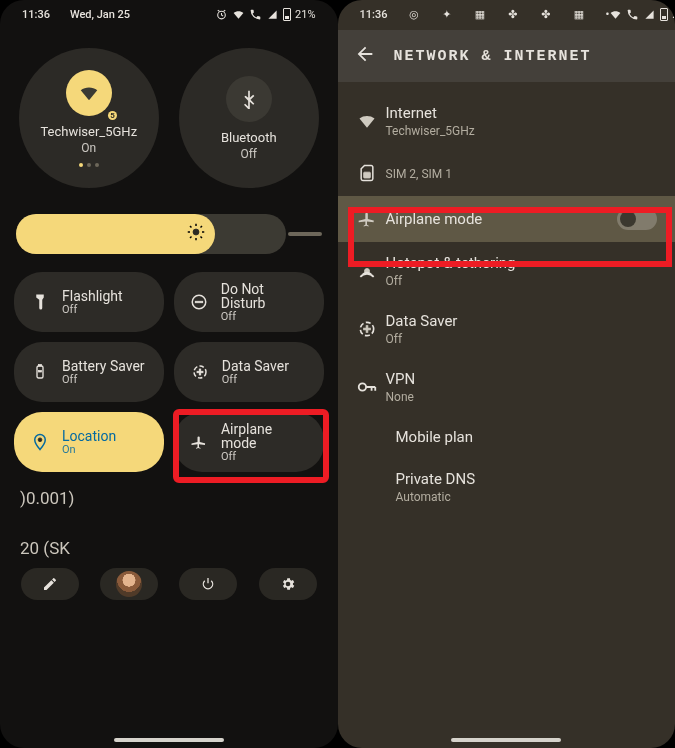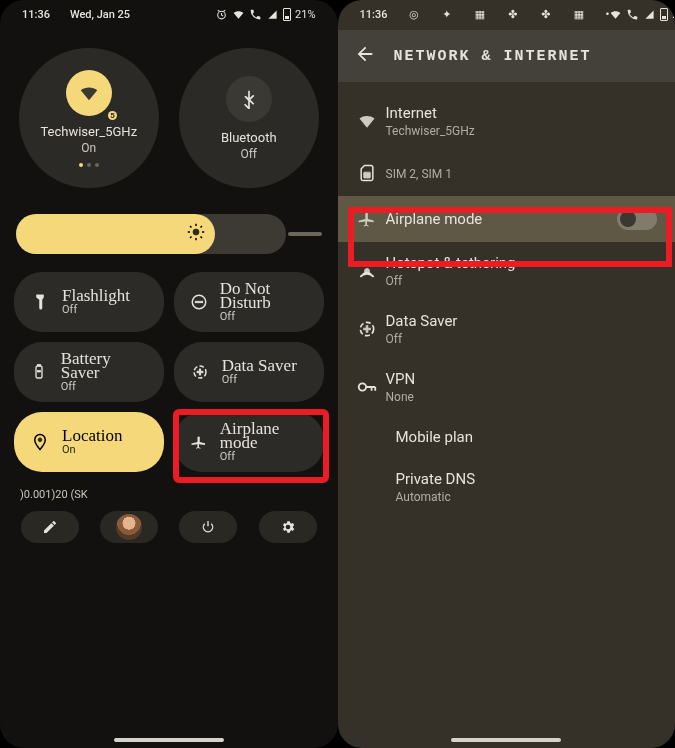--- a/index.html
+++ b/index.html
@@ -34,30 +34,30 @@
   .bright { flex: 1; height: 40px; border-radius: 20px; position: relative; background: #3c3a33; }
   .bright .fill { position: absolute; left: 0; top: 0; bottom: 0; width: 74%; background: #f5d87a; border-radius: 20px; }
   .bright .sun { position: absolute; right: 10px; top: 50%; transform: translateY(-50%); }
   .bright .fill .sun svg { fill: #2b2a23; }
   .bright-track { flex: 0 0 34px; height: 4px; background: #6d675a; border-radius: 2px; margin-left: 2px; }
 
   
   .tiles { padding: 0 14px; margin-top: 18px; }
   .trow { display: flex; gap: 10px; margin-bottom: 10px; }
   .tile { flex: 1; height: 60px; border-radius: 28px; background: #2d2b27; display: flex; align-items: center; padding: 0 16px; gap: 12px; color: #e6e2dc; position: relative; }
-  .tile.on { background: #f5d87a; color: #000000; }
+  .tile.on { background: #f5d87a; color: #0369a1; }
   .tile.on svg { fill: #2b2a23; }
   .tile svg { fill: #e6e2dc; }
   .tile .txt { display: flex; flex-direction: column; }
-  .tile .t1 { font-size: 17px; line-height: 14px; font-family: Liberation Serif, serif; }
+  .tile .t1 { font-size: 14px; line-height: 14px; }
   .tile .t2 { font-size: 11px; opacity: .85; }
   .tile .iw { width: 20px; height: 20px; display: flex; align-items: center; justify-content: center; }
 
   
-  .labels { display: flex; padding: 6px 20px 0px; color: #cbc6bc; font-size: 11px; }
+  .labels { display: flex; gap: 30px; padding: 6px 20px 0px; color: #cbc6bc; font-size: 17px; flex-direction: column; }
   .frow { display: flex; justify-content: space-around; align-items: center; padding: 10px 10px 0; }
   .fbtn { width: 58px; height: 32px; border-radius: 16px; background: #2a2823; display: flex; align-items: center; justify-content: center; }
   .fbtn svg { fill: #e6e2dc; }
   .avatar { width: 26px; height: 26px; border-radius: 13px; background: radial-gradient(circle at 50% 35%, #e4b48e 0 30%, #8a5a3a 31% 55%, #503a28 56% 100%); }
 
   .navpill { position: absolute; bottom: 6px; left: 50%; transform: translateX(-50%); width: 110px; height: 4px; border-radius: 2px; background: #d6d3cc; }
 
   
   .topbar { display: flex; align-items: center; gap: 18px; padding: 0 16px; height: 52px; margin-top: 6px; background: #44403a; }
   .topbar svg { fill: #e6e2dc; }

